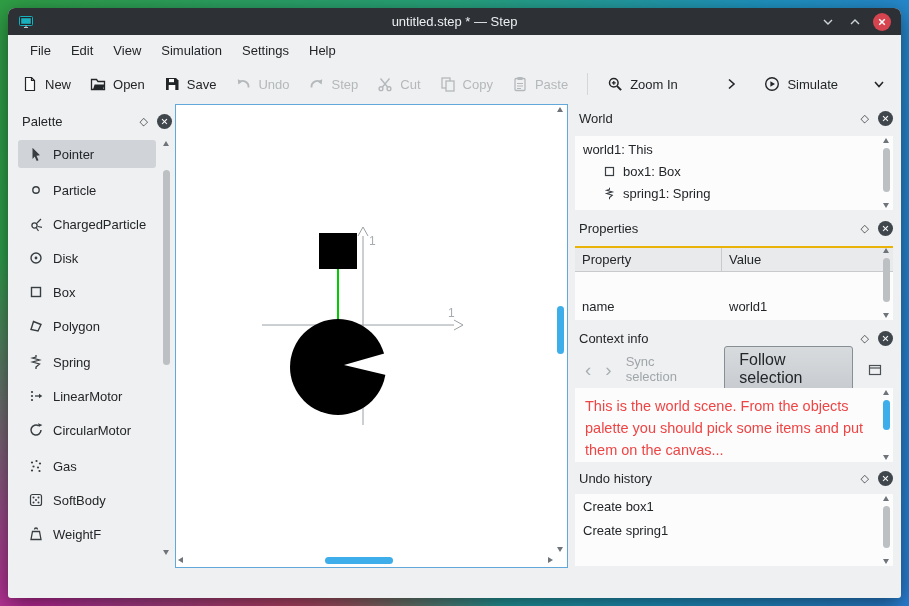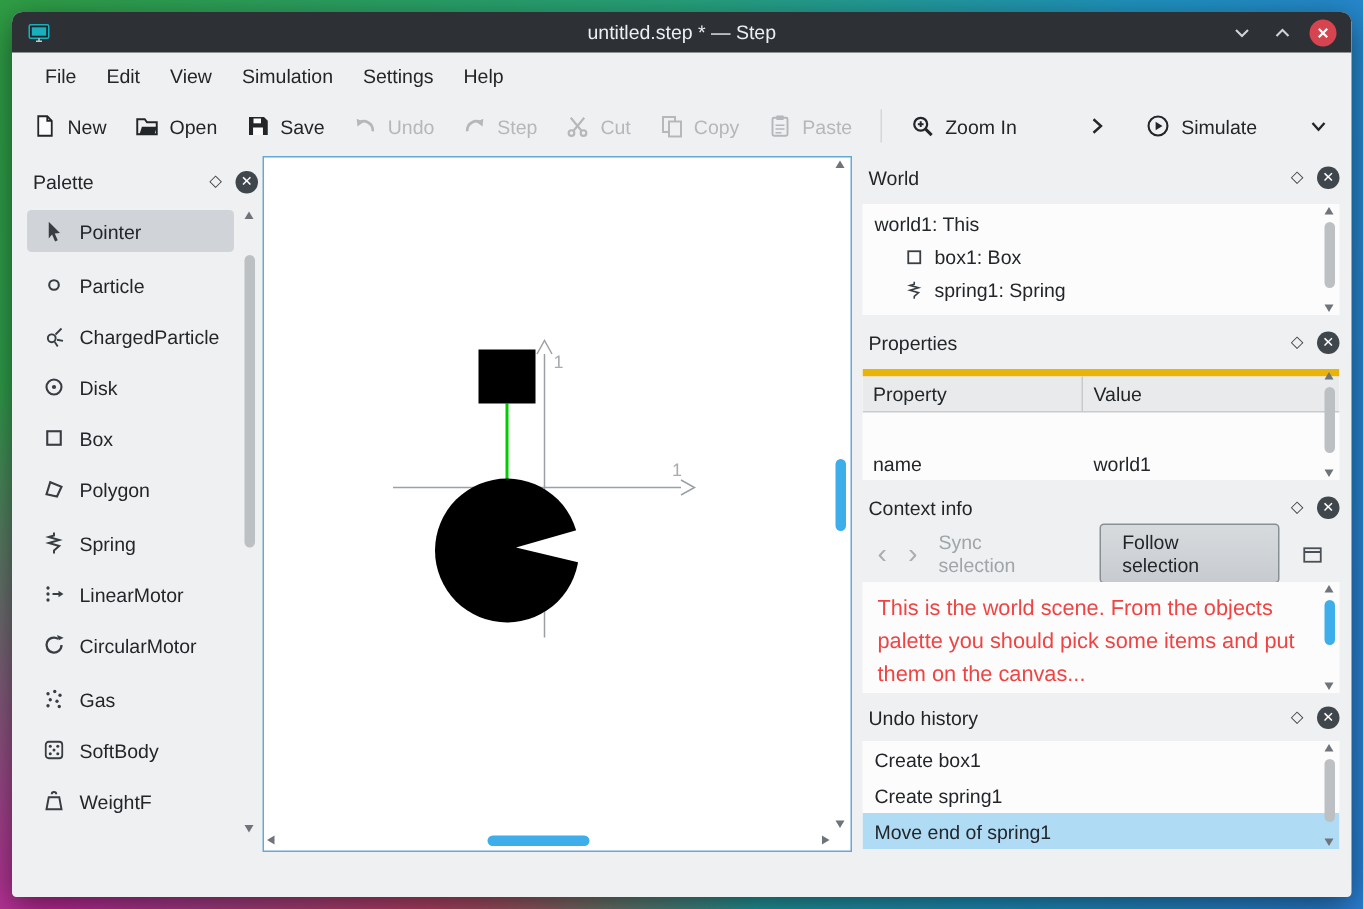--- a/index.html
+++ b/index.html
@@ -74,33 +74,33 @@
   .canvas svg.scene { position: absolute; left: 0; top: 0; }
   svg text { font-family: "Liberation Sans", "DejaVu Sans", sans-serif; }
 
   
   .trow { height: 22px; display: flex; align-items: center; gap: 7px;
     font-size: 13px; color: #232629; padding-left: 8px; }
   .trow.indent { padding-left: 28px; }
   .trow .ticon { color: #3a3f44; }
 
   
-  .pt-header { display: grid; grid-template-columns: 147px 1fr; border-top: 5px solid #eab308; border-bottom: 1px solid #c8cacc; }
+  .pt-header { display: grid; grid-template-columns: 147px 1fr; border-top: 2px solid #eab308; border-bottom: 1px solid #c8cacc; }
   .pth { background: #e9eaeb; font-size: 13px; color: #232629; padding: 4px 7px; }
   .pth:first-child { border-right: 1px solid #c8cacc; }
   .prow { display: grid; grid-template-columns: 147px 1fr; margin-top: 24px; }
   .pcell { font-size: 13px; color: #232629; padding: 2px 7px; height: 20px; display: flex; align-items: center; }
   .swatch { display: inline-block; width: 13px; height: 13px; background: #fff;
     border: 1px solid #8a8f93; margin-right: 7px; }
 
   
   .cnav { position: absolute; display: flex; align-items: center; padding: 0 10px; gap: 14px; }
   .navarrow { color: #a9aeb2; font-size: 19px; line-height: 1; }
   .synclabel { color: #a0a5a9; font-size: 13px; }
-  .followbtn { padding: 4px 14px; font-size: 13px; color: #232629;
+  .followbtn { padding: 4px 14px; font-size: 16px; color: #232629;
     background: linear-gradient(#d8dbde, #c7cbcf); border: 1px solid #878f95; border-radius: 3px; margin-left: 12px; }
   .ctext { font-size: 14.5px; line-height: 22px; color: #ef4444; padding: 7px 0 0 10px; width: 292px; }
 
   
   .urow { height: 24px; display: flex; align-items: center; font-size: 13px;
     color: #232629; padding-left: 8px; }
   .urow.sel { background: #b0dbf5; }
 </style>
 </head>
 <body>
@@ -528,23 +528,20 @@
         <span class="panel-close">✕</span>
       </span>
     </div>
     <div class="content" style="left:567px; top:486px; width:318px; height:72px;">
       <div class="urow">
         <span>Create box1</span>
       </div>
       <div class="urow">
         <span>Create spring1</span>
       </div>
-      <div class="urow sel">
-        <span>Move end of spring1</span>
-      </div>
       <div class="vsb" style="right:1px; top:1px; height:70px;">
         <span class="tri up"></span>
         <span class="vhandle gray" style="top:11px; height:42px;"></span>
         <span class="tri down"></span>
       </div>
     </div>
 
   </div>
 </div>
 

